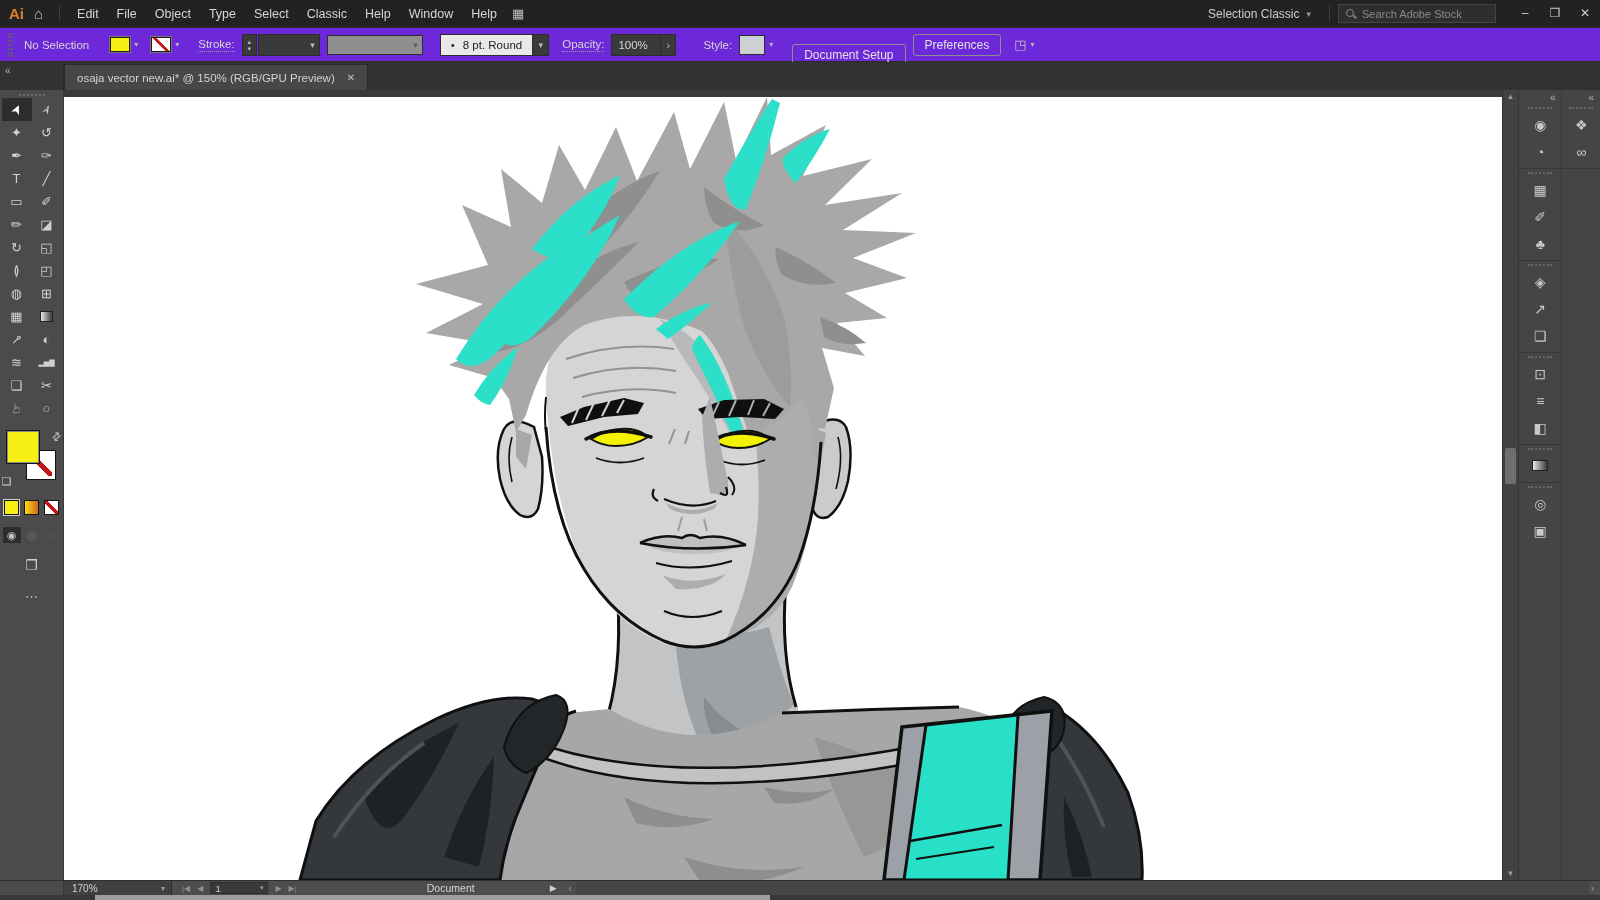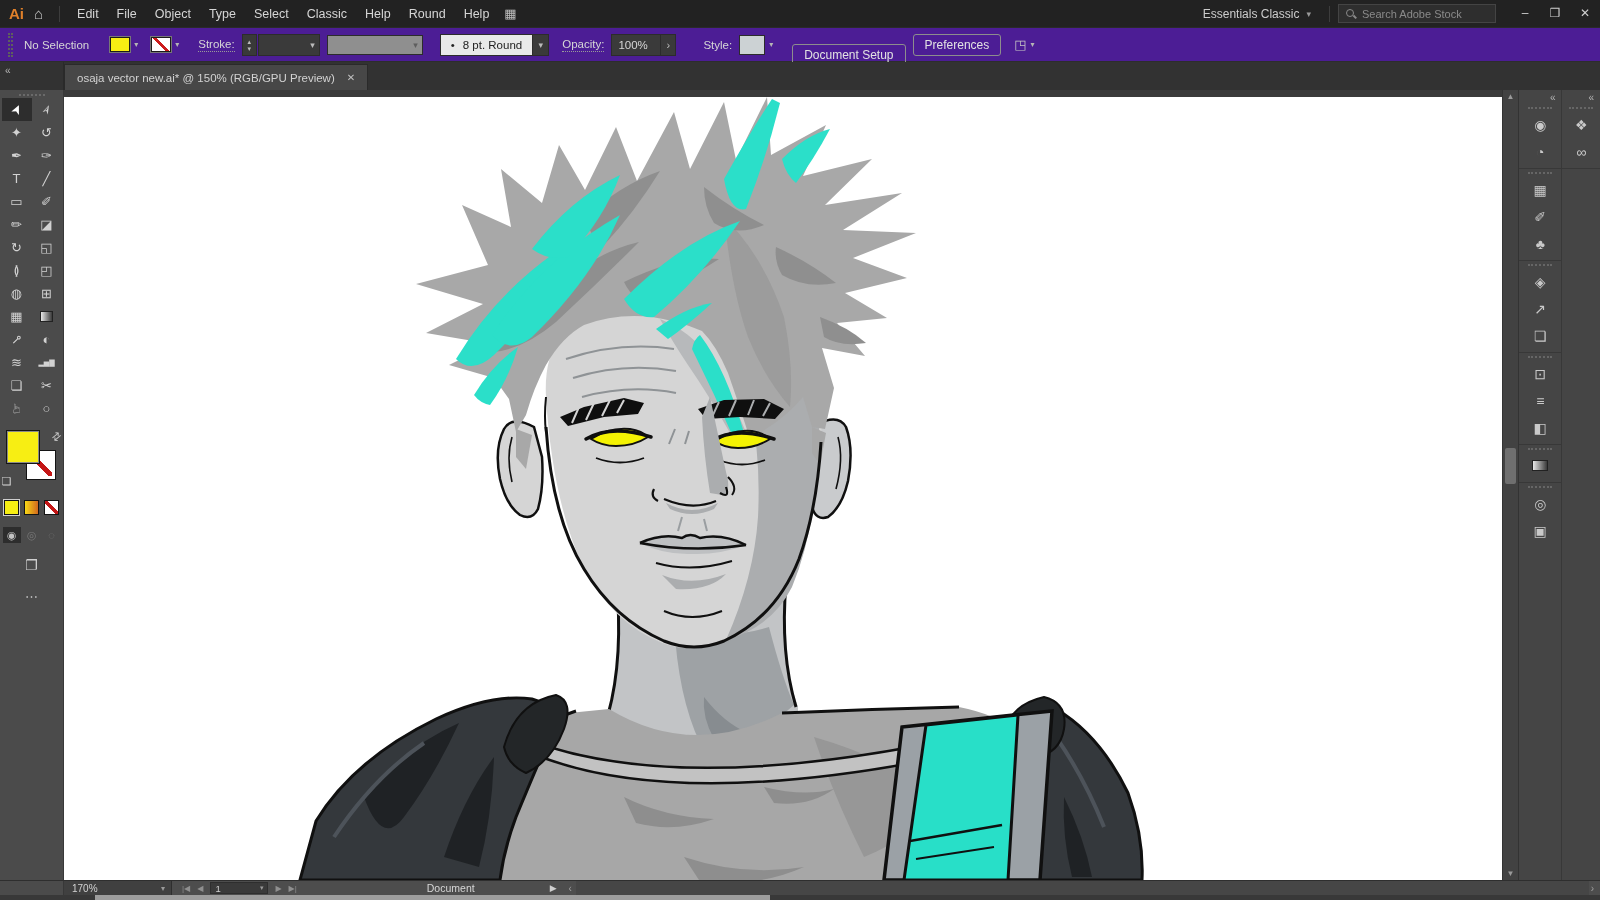--- a/index.html
+++ b/index.html
@@ -22,21 +22,21 @@
     display:flex; align-items:center; gap:6px; padding:0 7px; color:#8a8a8a; font-size:11px; margin-right:14px;}
   .mag { position:relative; width:10px; height:10px; flex:none;}
   .mag::before { content:""; position:absolute; left:0; top:0; width:6px; height:6px;
     border:1.5px solid #8a8a8a; border-radius:50%; }
   .mag::after { content:""; position:absolute; left:7px; top:7px; width:4px; height:1.5px;
     background:#8a8a8a; transform:rotate(45deg); }
   .win-controls { display:flex; }
   .win-controls span { width:30px; text-align:center; color:#cfcfcf; font-size:12px; line-height:27px;}
 
   
-  .controlbar { height:35px; background:#4c1d95; border-top:1px solid #2a2a2a; border-bottom:1px solid #2d2d2d;
+  .controlbar { height:35px; background:#6d28d9; border-top:1px solid #2a2a2a; border-bottom:1px solid #2d2d2d;
     display:flex; align-items:center; gap:7px; padding:0 8px; flex:none; color:#d6d6d6; font-size:11.5px; }
   .grip-v { width:5px; height:24px; border-left:2px dotted #5f5f5f; border-right:2px dotted #5f5f5f; margin-right:4px;}
   .dotted-label { border-bottom:1px dotted #9a9a9a; padding-bottom:1px; }
   .swatch-fill { width:20px; height:15px; background:#f7ee13; border:1px solid #1c1c1c; box-shadow:0 0 0 1px #777; }
   .swatch-none { width:20px; height:15px; border:1px solid #1c1c1c; box-shadow:0 0 0 1px #777;
     background:linear-gradient(45deg,#ffffff 42%,#cc1b1b 42%,#cc1b1b 58%,#ffffff 58%); }
   .mini-chev { color:#b5b5b5; font-size:8px; margin-left:-3px; }
   .stepper { width:15px; height:22px; background:#393939; border:1px solid #2c2c2c; display:flex;
     flex-direction:column; align-items:center; justify-content:center; color:#bbb; font-size:7px; line-height:7px;}
   .dd-dark { height:22px; background:#3a3a3a; border:1px solid #2c2c2c; display:flex; align-items:center;
@@ -146,27 +146,27 @@
     <span class="home-ic">⌂</span>
     <span class="vsep"></span>
     <div class="menus" id="menu-list">
         <span>Edit</span>
         <span>File</span>
         <span>Object</span>
         <span>Type</span>
         <span>Select</span>
         <span>Classic</span>
         <span>Help</span>
-        <span>Round</span>
+        <span>Window</span>
         <span>Help</span>
       </div>
     <span class="arrange-ic">▦</span>
     <span class="tb-spacer"></span>
     <div class="workspace">
-      <span>Essentials Classic</span>
+      <span>Selection Classic</span>
       <span class="chev">▾</span>
     </div>
     <span class="vsep"></span>
     <div class="searchbox">
       <span class="mag"></span>
       <span>Search Adobe Stock</span>
     </div>
     <div class="win-controls">
       <span>–</span>
       <span>❐</span>

